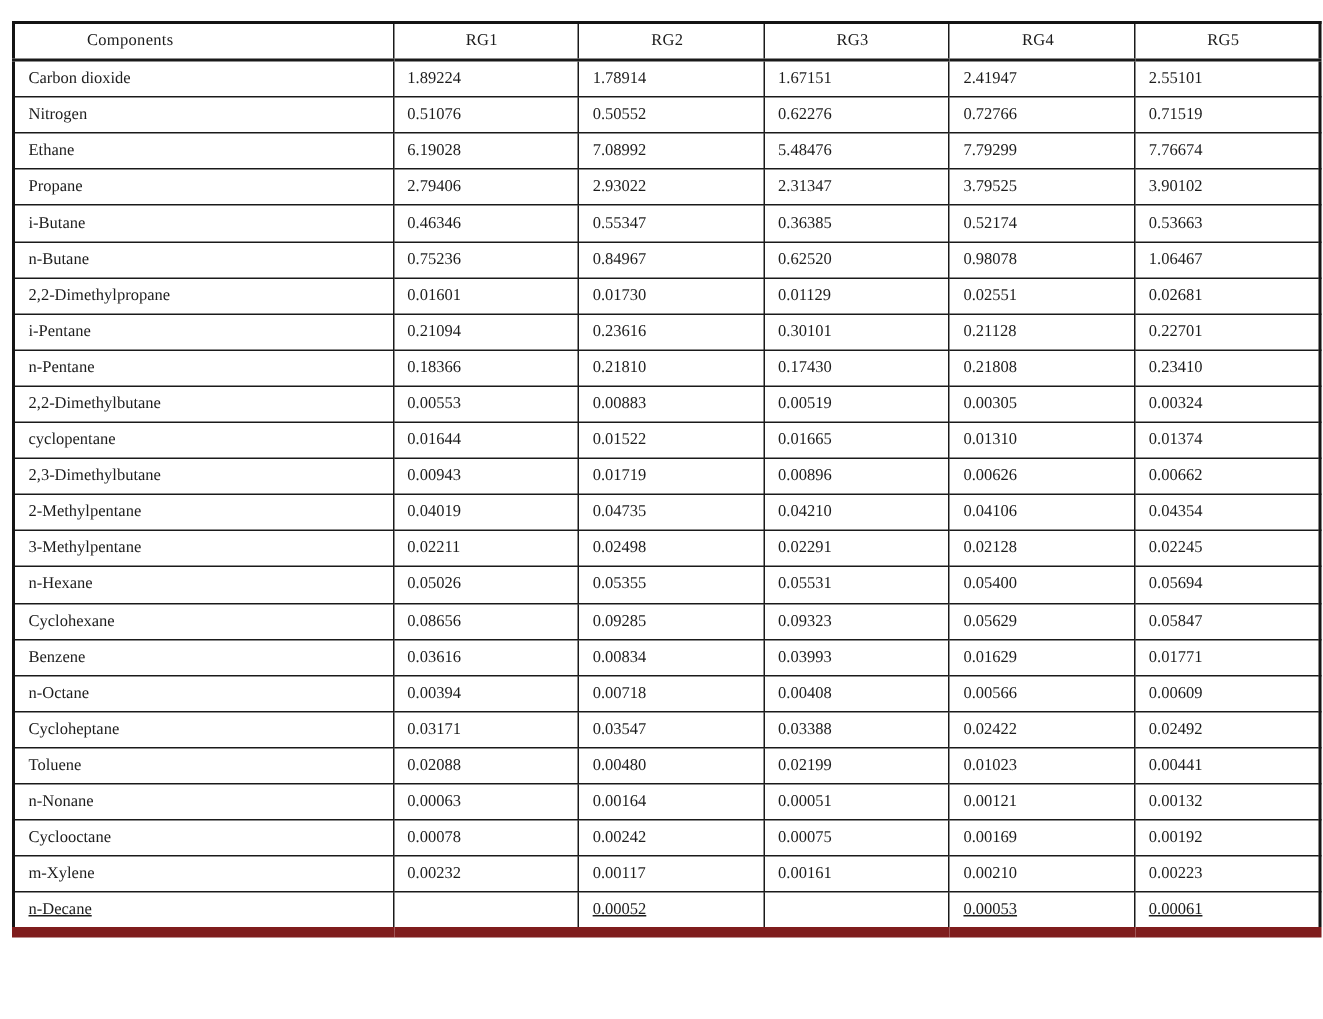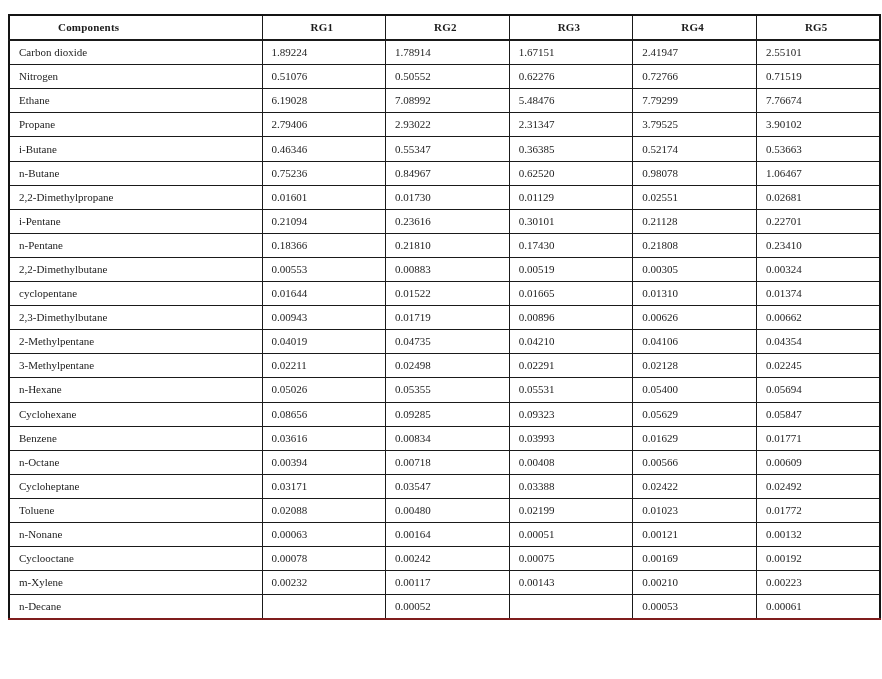--- a/index.html
+++ b/index.html
@@ -33,27 +33,28 @@
     padding: 0 4px 0 9px;
     font-size: 11px;
     line-height: 1;
     color: #1c1c1c;
     text-align: left;
     vertical-align: middle;
     white-space: nowrap;
     overflow: hidden;
   }
   thead th {
-    font-weight: bold;
+    font-weight: normal;
     letter-spacing: 0.2px;
     border-bottom-width: 2px;
     padding-left: 48px;
   }
   tbody tr:last-child td {
-    border-bottom: 2px solid #7f1d1d;
+    border-bottom: 7px solid #7f1d1d;
+    text-decoration: underline;
   }
 </style>
 </head>
 <body>
 
 <div class="page">
   <table class="components-table">
     <colgroup>
       <col class="c-components">
       <col class="c-rg">
@@ -224,21 +225,21 @@
           <td>0.03388</td>
           <td>0.02422</td>
           <td>0.02492</td>
         </tr>
         <tr>
           <td>Toluene</td>
           <td>0.02088</td>
           <td>0.00480</td>
           <td>0.02199</td>
           <td>0.01023</td>
-          <td>0.01772</td>
+          <td>0.00441</td>
         </tr>
         <tr>
           <td>n-Nonane</td>
           <td>0.00063</td>
           <td>0.00164</td>
           <td>0.00051</td>
           <td>0.00121</td>
           <td>0.00132</td>
         </tr>
         <tr>
@@ -246,21 +247,21 @@
           <td>0.00078</td>
           <td>0.00242</td>
           <td>0.00075</td>
           <td>0.00169</td>
           <td>0.00192</td>
         </tr>
         <tr>
           <td>m-Xylene</td>
           <td>0.00232</td>
           <td>0.00117</td>
-          <td>0.00143</td>
+          <td>0.00161</td>
           <td>0.00210</td>
           <td>0.00223</td>
         </tr>
         <tr>
           <td>n-Decane</td>
           <td></td>
           <td>0.00052</td>
           <td></td>
           <td>0.00053</td>
           <td>0.00061</td>

